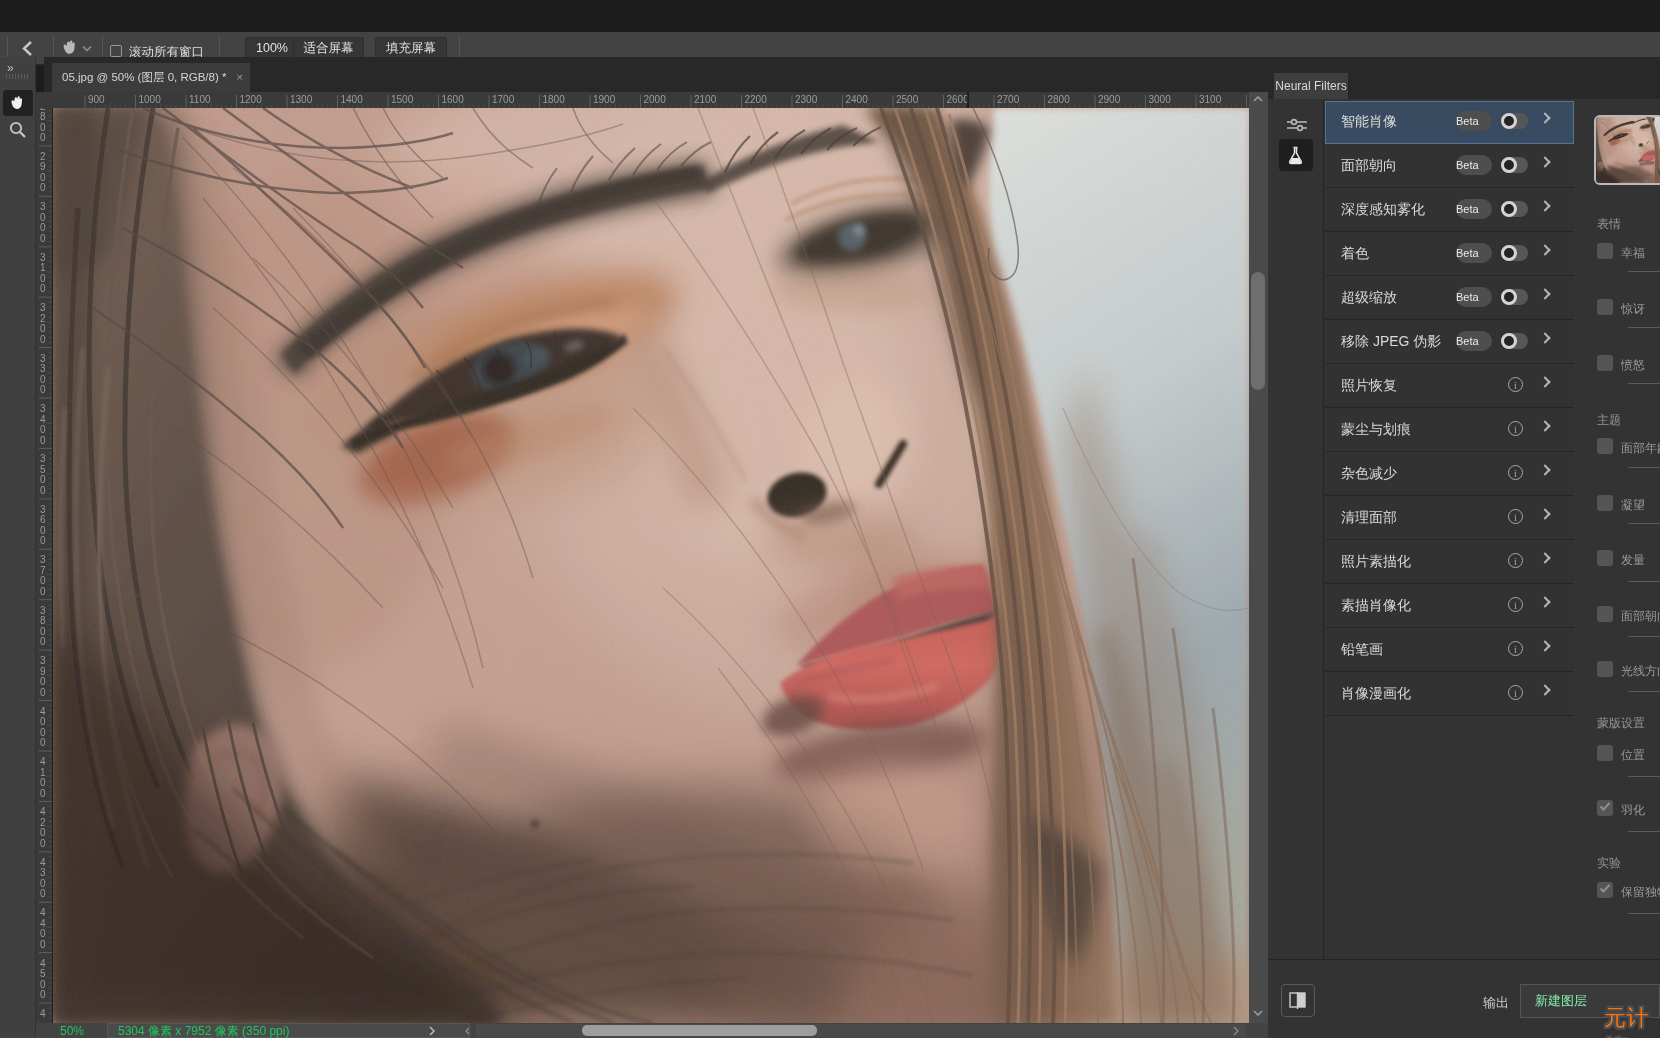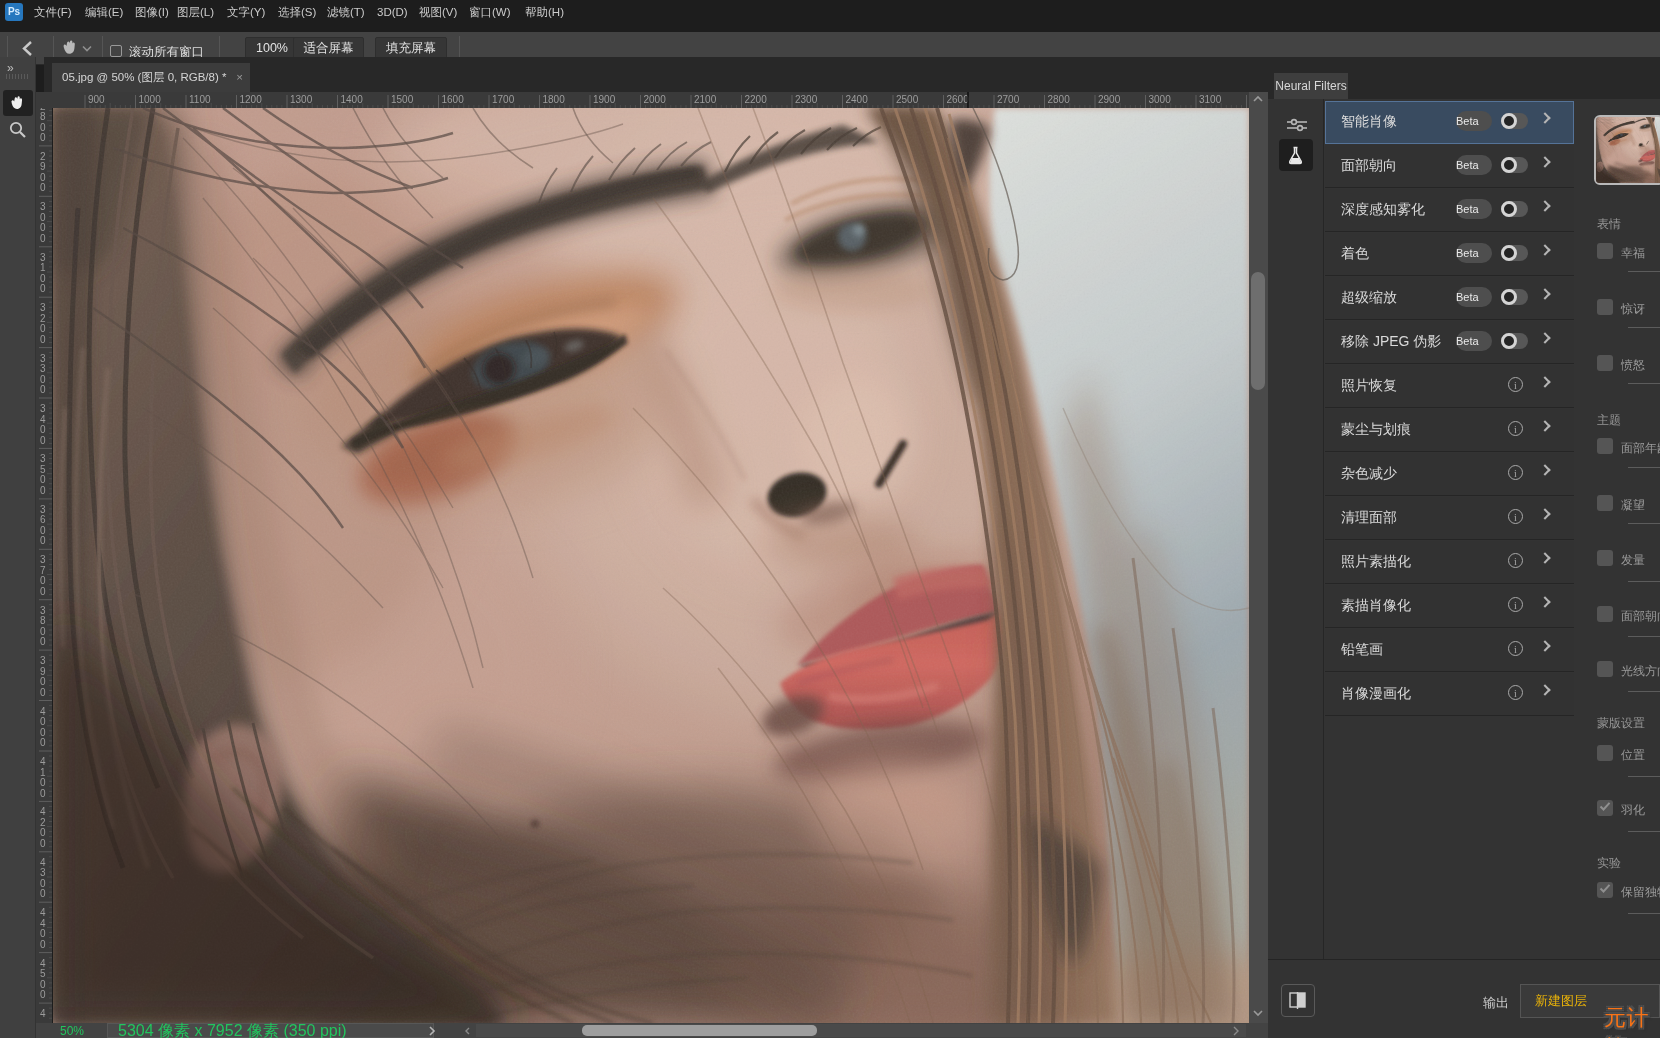--- a/index.html
+++ b/index.html
@@ -51,34 +51,20 @@
   .slabel { position:absolute; left:329px; color:#969696; font-size:12px; }
   .citem { position:absolute; left:329px; color:#9b9b9b; font-size:12px; }
   .cbox { position:absolute; left:0; top:-2px; width:16px; height:16px; background:#555555; border-radius:3px; }
   .ctext { position:absolute; left:24px; top:0; white-space:nowrap; }
   .sline { position:absolute; left:360px; height:1px; background:#5c5c5c; width:32px; }
 </style>
 </head>
 <body>
 <div id="app">
 
-  <div id="menubar">
-    <div id="pslogo">Ps</div>
-    <span class="menu" style="left:34px">文件(F)</span>
-    <span class="menu" style="left:85px">编辑(E)</span>
-    <span class="menu" style="left:135px">图像(I)</span>
-    <span class="menu" style="left:177px">图层(L)</span>
-    <span class="menu" style="left:227px">文字(Y)</span>
-    <span class="menu" style="left:278px">选择(S)</span>
-    <span class="menu" style="left:327px">滤镜(T)</span>
-    <span class="menu" style="left:377px">3D(D)</span>
-    <span class="menu" style="left:419px">视图(V)</span>
-    <span class="menu" style="left:469px">窗口(W)</span>
-    <span class="menu" style="left:525px">帮助(H)</span>
-  </div>
 
   <div id="optbar">
     <svg class="abs" style="left:22px;top:9px" width="12" height="15">
         <path d="M9,1 L2,7.5 L9,14" fill="none" stroke="#c9c9c9" stroke-width="2.4"></path>
       </svg>
     <svg class="abs" style="left:60px;top:7px" width="20" height="18" viewBox="0 0 20 18">
       <path d="M4 9 Q3 6 4.5 5.5 Q6 5.2 6.5 7 L7 4 Q7.2 2.4 8.4 2.5 Q9.6 2.6 9.7 4.2 L10 2.6 Q10.3 1.2 11.4 1.4 Q12.5 1.6 12.4 3.2 L12.4 4.4 Q12.9 3.2 13.9 3.5 Q15 3.9 14.8 5.4 L14.4 9.5 Q14 13.5 11 14.5 Q8 15.4 6 13.2 Q4.6 11.5 4 9 Z" fill="#b9b9b9"></path>
     </svg>
     <svg class="abs" style="left:82px;top:13px" width="10" height="7">
         <path d="M1,1.5 L5,5.5 L9,1.5" fill="none" stroke="#8f8f8f" stroke-width="1.6"></path>
@@ -931,21 +917,21 @@
         <path d="M1,6 L5,2 L9,6" fill="none" stroke="#9a9a9a" stroke-width="1.6"></path>
       </svg>
     <div class="abs" style="left:2px;top:180px;width:14px;height:118px;background:#6e6e6e;border-radius:7px"></div>
     <svg class="abs" style="left:4px;top:917px" width="10" height="8">
         <path d="M1,2 L5,6 L9,2" fill="none" stroke="#9a9a9a" stroke-width="1.6"></path>
       </svg>
   </div>
 
   <div id="statusbar">
     <span class="abs" style="left:24px;top:1px">50%</span>
-    <div class="abs" style="left:71px;top:0;width:327px;height:15px;background:#4a4a4a;border:1px solid #575757;line-height:14px;padding-left:10px;font-size:16px">5304 像素 x 7952 像素 (350 ppi)</div>
+    <div class="abs" style="left:71px;top:0;width:363px;height:15px;background:#4a4a4a;border:1px solid #575757;line-height:14px;padding-left:10px;font-size:12px">5304 像素 x 7952 像素 (350 ppi)</div>
     <svg class="abs" style="left:392px;top:3px" width="8" height="10">
         <path d="M2,1 L6,5 L2,9" fill="none" stroke="#b5b5b5" stroke-width="1.6"></path>
       </svg>
     <svg class="abs" style="left:428px;top:4px" width="7" height="8">
         <path d="M5,1 L2,4 L5,7" fill="none" stroke="#8a8a8a" stroke-width="1.4"></path>
       </svg>
     <div class="abs" style="left:440px;top:1px;width:770px;height:13px;background:#4a4a4a"></div>
     <div class="abs" style="left:546px;top:2px;width:235px;height:11px;background:#9e9e9e;border-radius:5px"></div>
     <svg class="abs" style="left:1196px;top:3px" width="8" height="10">
         <path d="M2,1 L6,5 L2,9" fill="none" stroke="#8a8a8a" stroke-width="1.4"></path>
@@ -1135,18 +1121,18 @@
       </div>
 
     <div class="abs" style="left:0;top:902px;width:392px;height:79px;background:#333;border-top:1px solid #242424">
       <div class="abs" style="left:13px;top:24px;width:34px;height:33px;border:1px solid #5a5a5a;border-radius:4px"></div>
       <svg class="abs" style="left:21px;top:32px" width="18" height="17" viewBox="0 0 18 17">
         <rect x="1" y="1" width="15" height="14" fill="none" stroke="#cfcfcf" stroke-width="1.4"></rect>
         <rect x="8.5" y="1" width="7.5" height="14" fill="#cfcfcf"></rect>
         <line x1="8.5" y1="-0.5" x2="8.5" y2="17" stroke="#cfcfcf" stroke-width="1.4"></line>
       </svg>
       <span class="abs" style="left:215px;top:34px;color:#cccccc;font-size:13px">输出</span>
-      <div class="abs" style="left:252px;top:24px;width:140px;height:34px;background:#3a3a3a;border:1px solid #555;color:#eab308;font-size:13px;line-height:32px;padding-left:14px">新建图层</div>
+      <div class="abs" style="left:252px;top:24px;width:140px;height:34px;background:#3a3a3a;border:1px solid #555;color:#86efac;font-size:13px;line-height:32px;padding-left:14px">新建图层</div>
     </div>
 
     <div class="abs" style="left:336px;top:946px;color:#f97316;font-size:22px;font-weight:400;letter-spacing:0.5px;text-shadow:-2px -2px 0 #4e4e4e,2px -2px 0 #4e4e4e,-2px 2px 0 #4e4e4e,2px 2px 0 #4e4e4e,0 -2px 0 #4e4e4e,0 2px 0 #4e4e4e,-2px 0 0 #4e4e4e,2px 0 0 #4e4e4e,3px 3px 2px #2e2e2e">元计算</div>
   </div>
 </div>
 
 </body></html>

